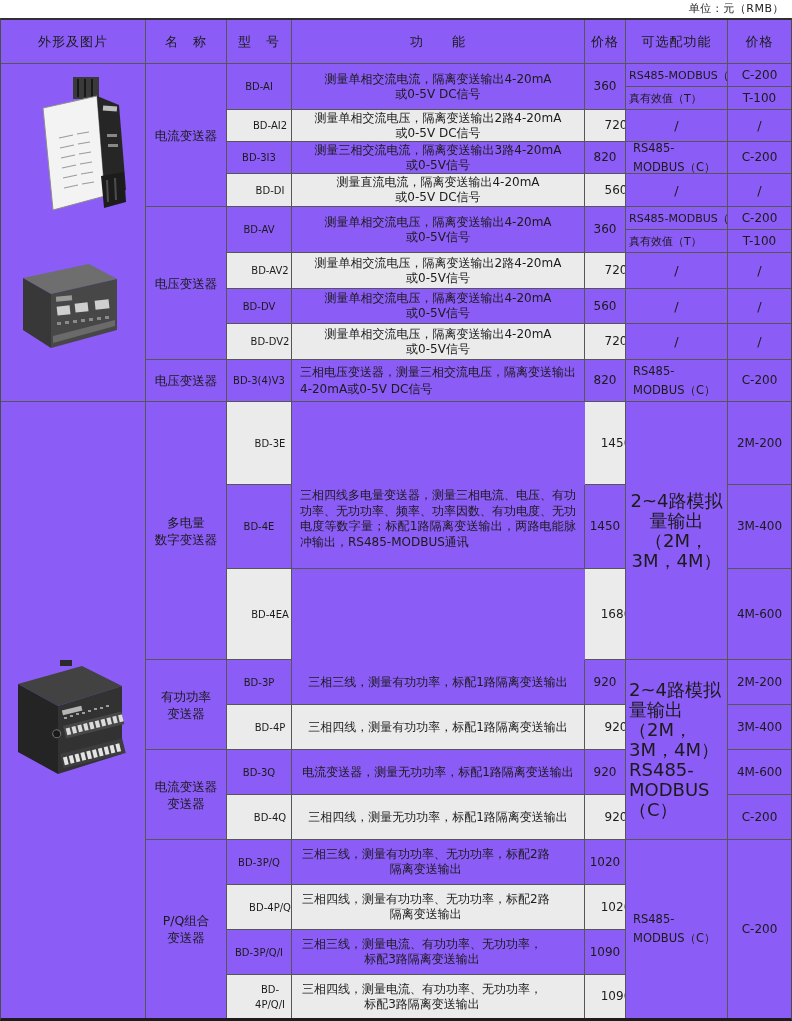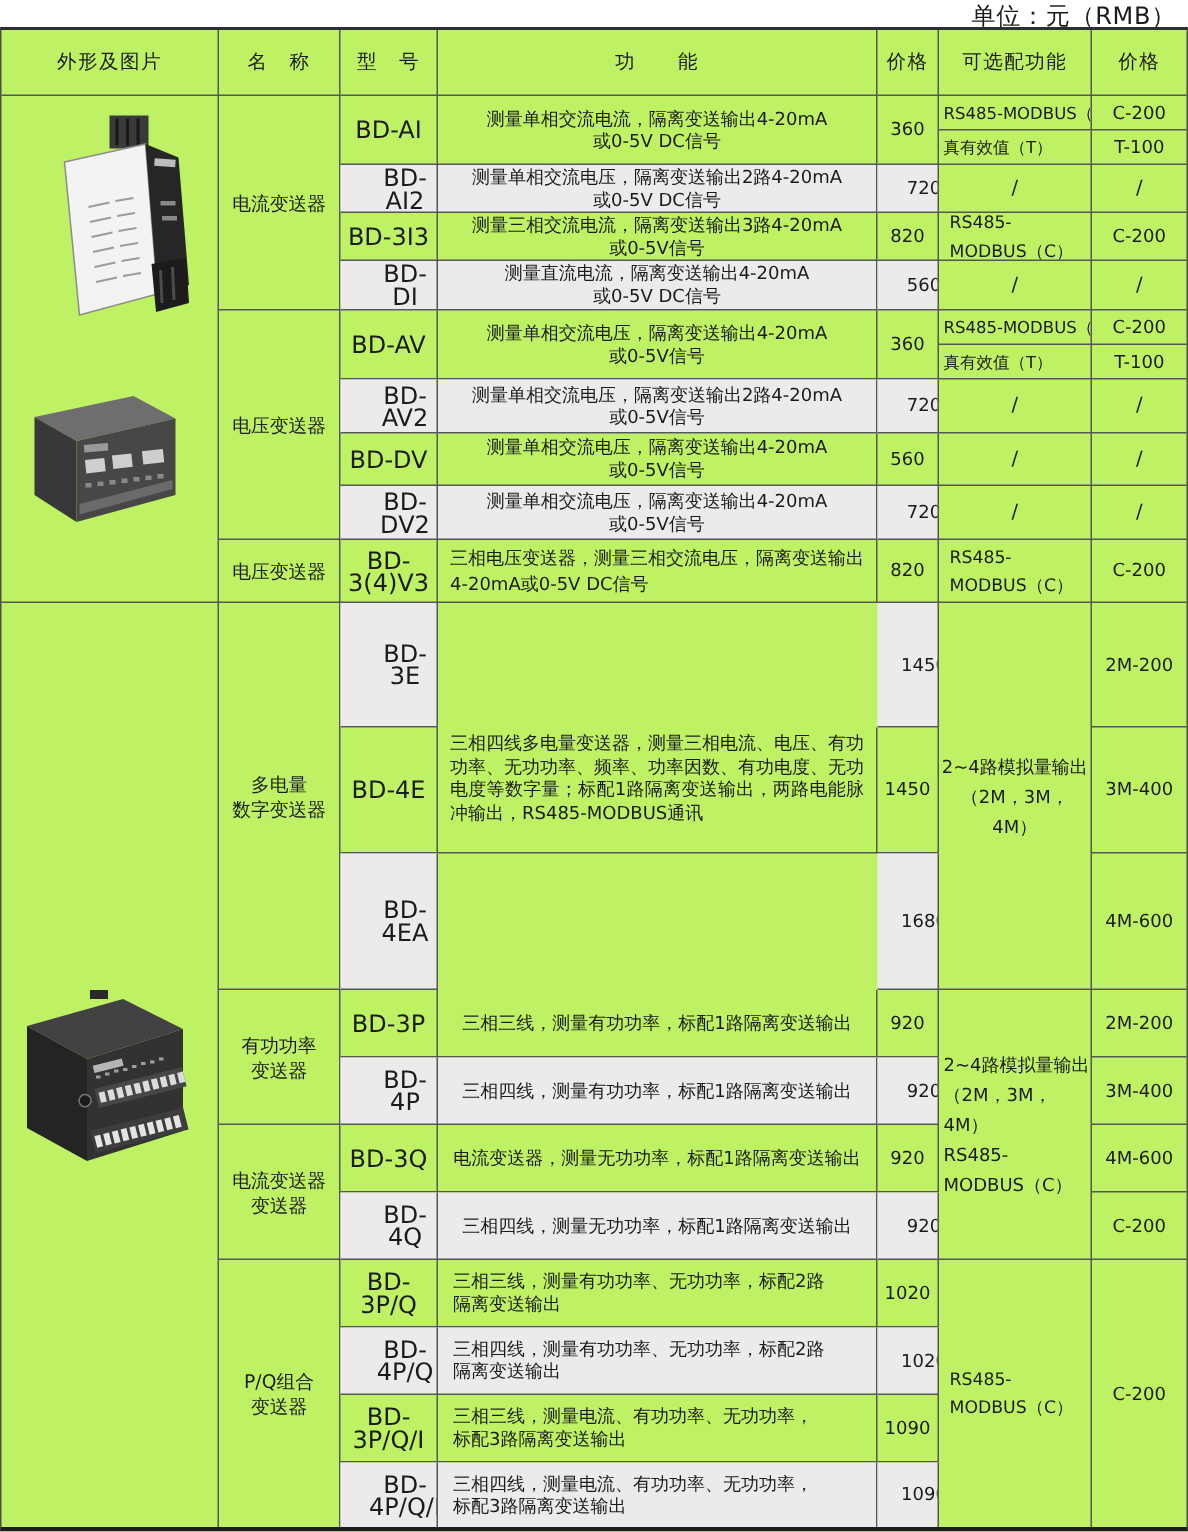--- a/index.html
+++ b/index.html
@@ -1,43 +1,43 @@
 <!DOCTYPE html>
 <html><head>
 <meta charset="utf-8">
 <style>
   html,body{margin:0;padding:0;background:#ffffff;}
   body{width:792px;height:1021px;position:relative;
        font-family:"DejaVu Sans","Liberation Sans",sans-serif;color:#1b1b1b;}
-  .unit-note{position:absolute;top:1px;right:8px;font-size:16px;letter-spacing:0.5px;}
+  .unit-note{position:absolute;top:1px;right:8px;font-size:11px;letter-spacing:0.5px;}
   .price-table{
     position:absolute;top:18px;left:0;width:792px;box-sizing:border-box;
     border-top:2px solid #2f2f2f;border-bottom:3px solid #1d1d1d;
     border-left:1px solid #4c4c4c;border-right:1px solid #4c4c4c;
     display:grid;
     grid-template-columns:145px 81px 65px 293px 41px 102px 1fr;
     grid-template-rows:44px 23px 23px 32px 32px 33px 23px 23px 36px 35px 36px 42px 83px 84px 91px 45px 45px 45px 45px 45px 45px 45px 43px;
-    background:#bef264;
+    background:#8b5cf6;
   }
   .cell{border-right:1px solid #565656;border-bottom:1px solid #565656;
         display:flex;align-items:center;justify-content:center;
         overflow:hidden;font-size:12px;line-height:15px;text-align:center;
         white-space:pre-line;box-sizing:border-box;}
   .no-br{border-right:none;}
   .no-bb{border-bottom:none;}
   .hd{font-size:13px;letter-spacing:1px;}
   .gray{background:#ebebeb;padding-left:22px;}
-  .model{font-size:16px;letter-spacing:0;}
+  .model{font-size:10px;letter-spacing:0;}
   .fn{padding:1px 4px;}
   .fn-long{display:block;text-align:justify;padding:3px 8px 0 8px;line-height:15.6px;white-space:normal;}
   .fn-long6{line-height:14.8px;padding-top:2px;}
-  .fn-left{justify-content:flex-start;text-align:left;padding-left:10px;padding-right:12px;}
+  .fn-left{justify-content:flex-start;text-align:center;padding-left:10px;padding-right:12px;}
   .opt-s{font-size:11px;justify-content:flex-start;text-align:left;padding-left:3px;white-space:nowrap;}
   .opt-two{font-size:11.5px;justify-content:flex-start;text-align:left;padding-left:7px;line-height:19px;}
-  .opt-merged{font-size:12px;justify-content:flex-start;text-align:left;padding-left:3px;line-height:20px;}
+  .opt-merged{font-size:18px;justify-content:flex-start;text-align:left;padding-left:3px;line-height:20px;}
   .opt-merged-c{justify-content:center;text-align:center;padding-left:0;}
   .slash{font-size:13px;}
   .name-cell{font-size:12.5px;line-height:17px;}
   .photo-cell{position:relative;}
   .photo{position:absolute;}
 </style>
 </head>
 <body>
 
 <div class="unit-note">单位：元（RMB）</div>

